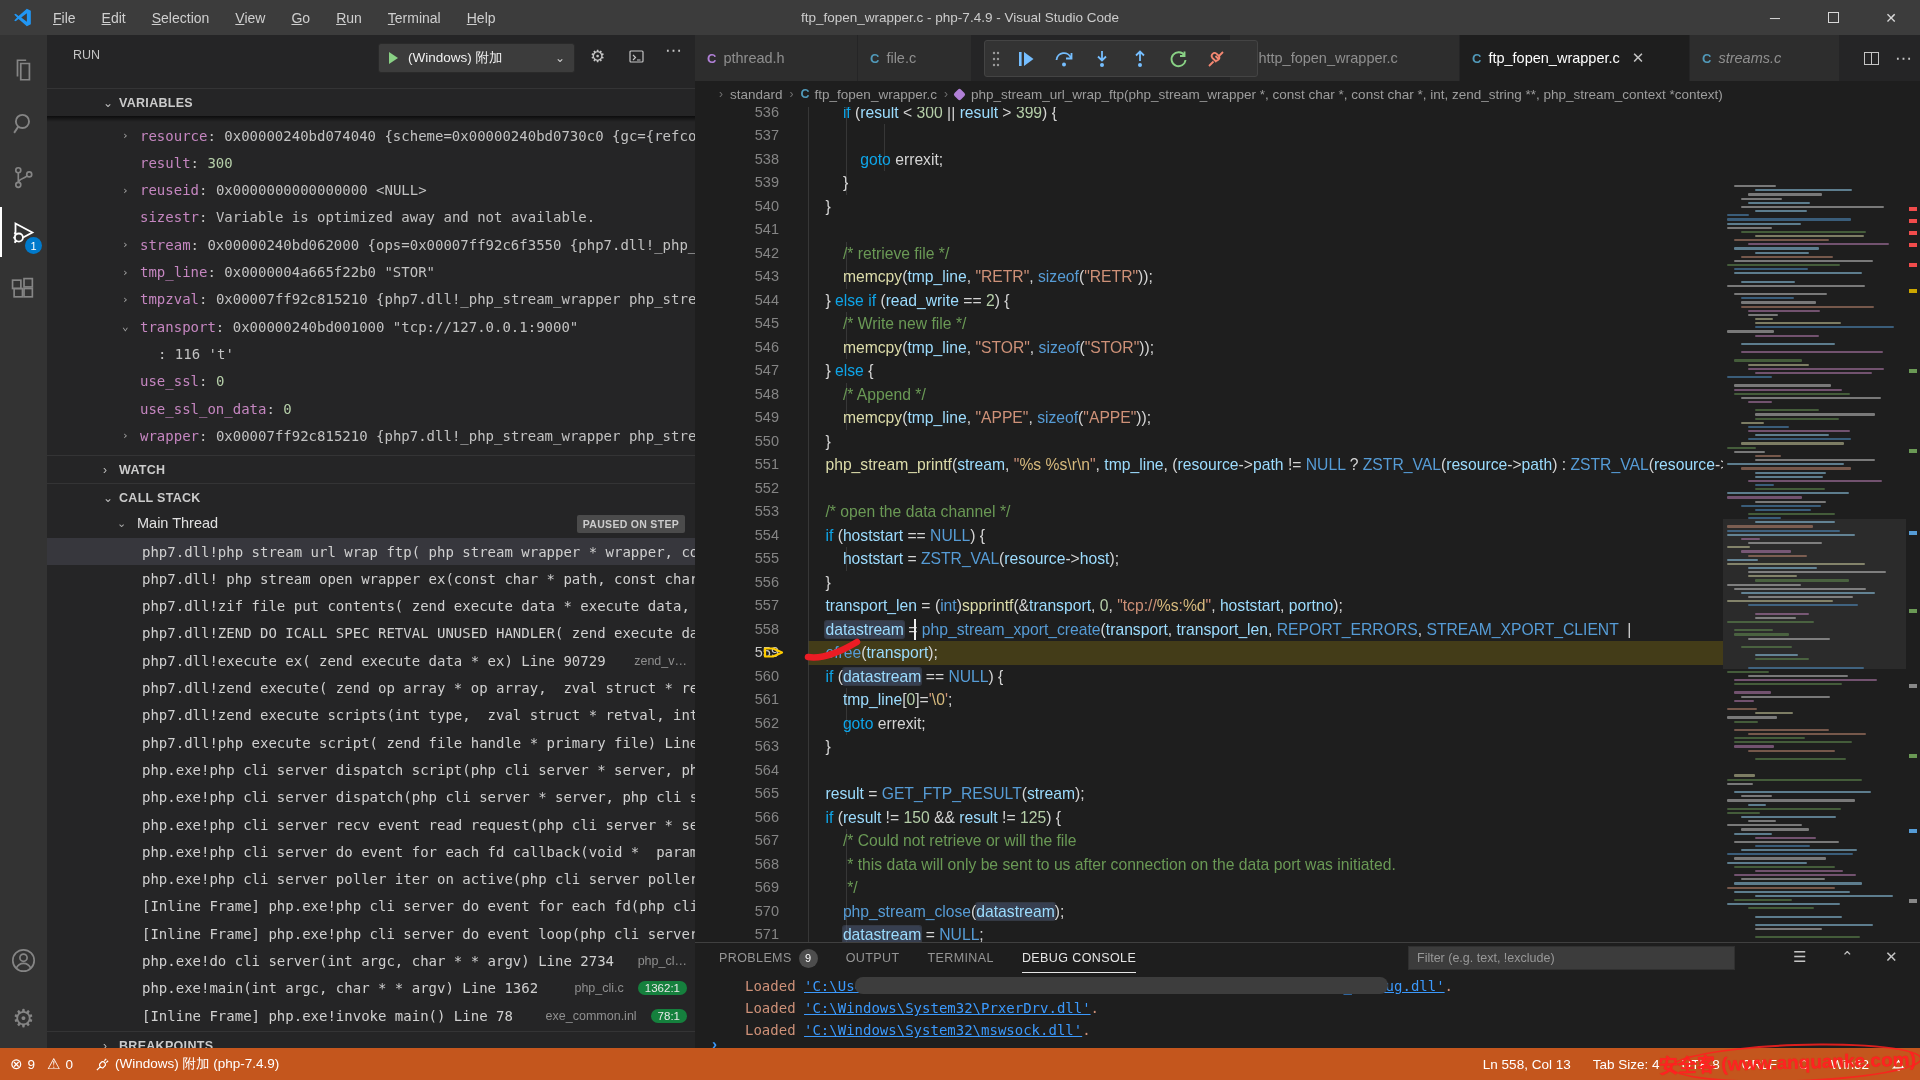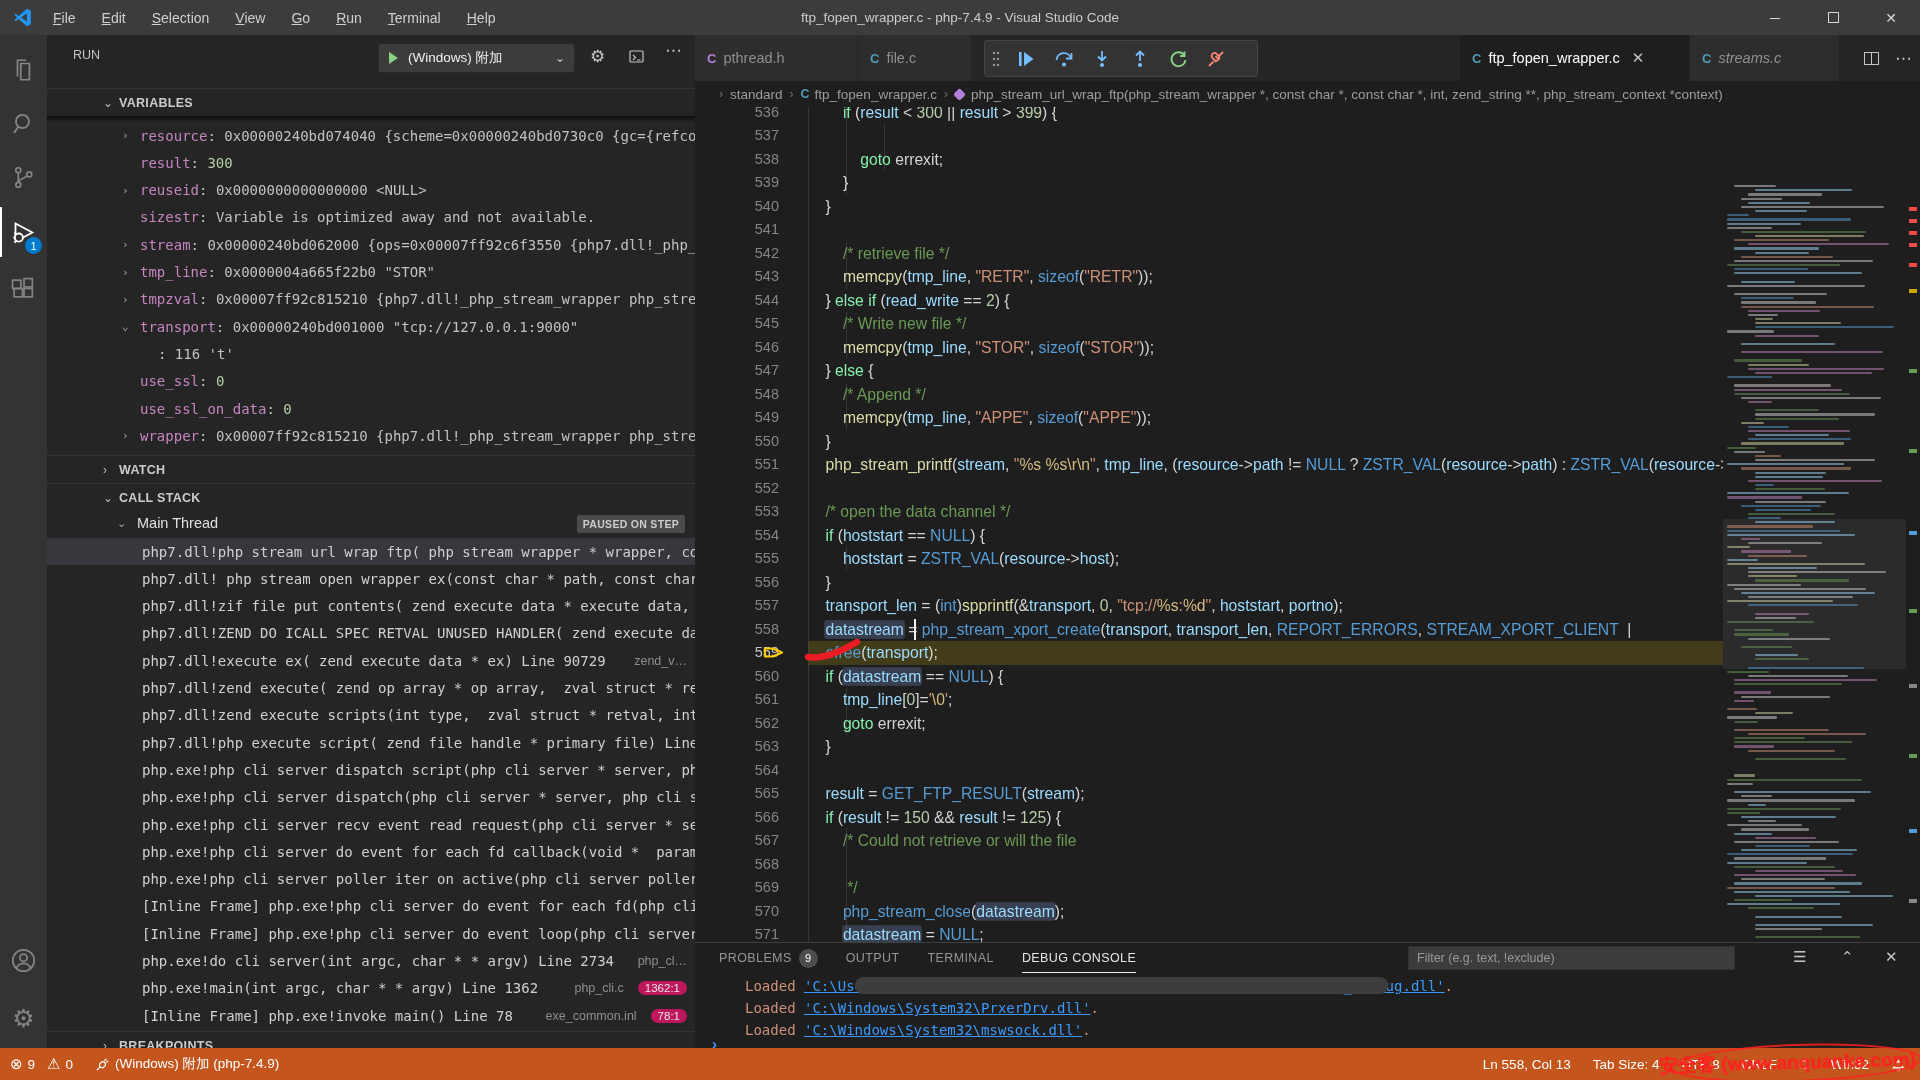--- a/index.html
+++ b/index.html
@@ -32,21 +32,21 @@
   .var-row{position:absolute;left:0;width:648px;height:27px;display:flex;align-items:center;font-size:14px;white-space:nowrap;overflow:hidden}
   .var-row .tw{width:18px;margin-left:75px;color:#aaa;font-size:11px;flex:none}
   .var-row.child .tw{margin-left:93px}
   .vname{color:#c586c0}
   .vval{color:#c2c2c2}
   .vnum{color:#b5cea8}
   .frame-row{position:absolute;left:0;width:648px;height:27px;display:flex;align-items:center;font-size:14px;white-space:nowrap;overflow:hidden;color:#d0d0d0}
   .frame-row .txt{margin-left:95px;overflow:hidden;flex:1 1 auto}
   .frame-row.sel{background:#37373d}
   .frame-tail{flex:none;color:#8f8f8f;font-size:12.5px;margin-right:8px;font-family:"Liberation Sans",sans-serif}
-  .frame-badge{flex:none;background:#be185d;color:#e8e8e8;border-radius:9px;font-size:11.5px;padding:1px 7px;margin:0 8px 0 6px;font-family:"Liberation Sans",sans-serif}
+  .frame-badge{flex:none;background:#15803d;color:#e8e8e8;border-radius:9px;font-size:11.5px;padding:1px 7px;margin:0 8px 0 6px;font-family:"Liberation Sans",sans-serif}
   #paused-badge{position:absolute;right:10px;top:4px;background:#4b4b4b;color:#ccc;font-size:10.5px;font-weight:bold;padding:3px 6px;border-radius:2px;letter-spacing:.3px}
   
   #editor{position:absolute;left:695px;top:35px;width:1225px;height:1013px;background:#1e1e1e;z-index:10}
   #tabbar{position:absolute;left:0;top:0;width:1225px;height:46px;background:#252526}
   .tab{position:absolute;top:0;height:46px;display:flex;align-items:center;background:#2d2d2d;border-right:1px solid #252526;padding:0 12px;white-space:nowrap}
   .tab .cico{font-weight:bold;font-size:13px;margin-right:7px}
   .tab .tlabel{font-size:14.5px;color:#8f8f8f}
   .tab.active{background:#1e1e1e}
   .tab.active .tlabel{color:#fff}
   .tab.preview .tlabel{font-style:italic}
@@ -61,21 +61,21 @@
   #breadcrumb .cico{color:#519aba;font-weight:bold;font-size:12.5px;margin-right:5px}
   #breadcrumb .mico{width:9px;height:9px;background:#b180d7;transform:rotate(45deg);border-radius:2px;margin-right:7px;flex:none}
   
   #code-viewport{position:absolute;left:0;top:72px;width:1225px;height:835px;overflow:hidden}
   .crow{position:absolute;left:8px;width:1028px;height:23.5px}
   .lnum{position:absolute;left:0;top:0;width:76px;text-align:right;font-size:14.5px;color:#858585;line-height:23.5px}
   .crow.cur .lnum{color:#c6c6c6}
   .ccode{position:absolute;left:105px;top:0;font-size:15.7px;line-height:23.5px;white-space:pre;color:#d4d4d4}
   .curline-bg{position:absolute;left:105px;top:0;width:923px;height:23.5px;background:rgba(255,214,0,.17)}
   .guide{position:absolute;top:0;width:1px;height:23.5px;background:#404040;opacity:.75}
-  .tk-kw{color:#86efac}.tk-fn{color:#dcdcaa}.tk-typ{color:#569cd6}.tk-var{color:#9cdcfe}
+  .tk-kw{color:#0ea5e9}.tk-fn{color:#dcdcaa}.tk-typ{color:#569cd6}.tk-var{color:#9cdcfe}
   .tk-str{color:#ce9178}.tk-esc{color:#d7ba7d}.tk-num{color:#b5cea8}.tk-com{color:#6a9955}.tk-pl{color:#d4d4d4}
   .tk-varhl{color:#9cdcfe;background:rgba(90,110,150,.42);border-radius:2px;box-shadow:0 0 0 1px rgba(120,140,180,.25)}
   #cursor{position:absolute;left:218px;top:513px;width:2px;height:21px;background:#f0f0f0;z-index:6}
   #step-arrow{position:absolute;left:71px;top:538px;z-index:6}
   #red-swoosh{position:absolute;left:108px;top:516px;z-index:7}
   #minimap{position:absolute;left:1028px;top:72px;width:183px;height:835px;background:#1e1e1e;z-index:5;overflow:hidden}
   .mm-bar{position:absolute;height:2.2px;border-radius:1px}
   #mm-slider{position:absolute;left:0;width:183px;height:150px;background:rgba(170,170,170,.10)}
   #ruler{position:absolute;left:1211px;top:72px;width:14px;height:835px;background:#1e1e1e;z-index:5}
   .rmark{position:absolute;left:3px;width:8px;height:4px}
@@ -353,20 +353,24 @@
 <div id="editor">
   <div id="tabbar">
       <div class="tab" style="left: 0px; width: 163px;">
         <span class="cico" style="color:#b180d7">C</span>
         <span class="tlabel">pthread.h</span>
       </div>
       <div class="tab" style="left: 163px; width: 114px;">
         <span class="cico" style="color:#519aba">C</span>
         <span class="tlabel">file.c</span>
       </div>
+      <div class="tab" style="left: 535px; width: 230px;">
+        <span class="cico" style="color:#519aba">C</span>
+        <span class="tlabel">http_fopen_wrapper.c</span>
+      </div>
       <div class="tab active" style="left: 765px; width: 230px;">
         <span class="cico" style="color:#519aba">C</span>
         <span class="tlabel">ftp_fopen_wrapper.c</span>
         <span class="close">✕</span>
       </div>
       <div class="tab preview" style="left: 995px; width: 150px;">
         <span class="cico" style="color:#519aba">C</span>
         <span class="tlabel">streams.c</span>
       </div>
     </div>
@@ -609,20 +613,21 @@
         <div class="crow" style="top: 722px;">
           <span class="lnum">567</span>
           <div class="guide" style="left:105px"></div>
           <div class="guide" style="left:142.84px"></div>
           <span class="ccode">        <span class="tk-com">/* Could not retrieve or will the file</span></span>
         </div>
         <div class="crow" style="top: 745.5px;">
           <span class="lnum">568</span>
           <div class="guide" style="left:105px"></div>
           <div class="guide" style="left:142.84px"></div>
+          <span class="ccode">        <span class="tk-com"> * this data will only be sent to us after connection on the data port was initiated.</span></span>
         </div>
         <div class="crow" style="top: 769px;">
           <span class="lnum">569</span>
           <div class="guide" style="left:105px"></div>
           <div class="guide" style="left:142.84px"></div>
           <span class="ccode">        <span class="tk-com"> */</span></span>
         </div>
         <div class="crow" style="top: 792.5px;">
           <span class="lnum">570</span>
           <div class="guide" style="left:105px"></div>

